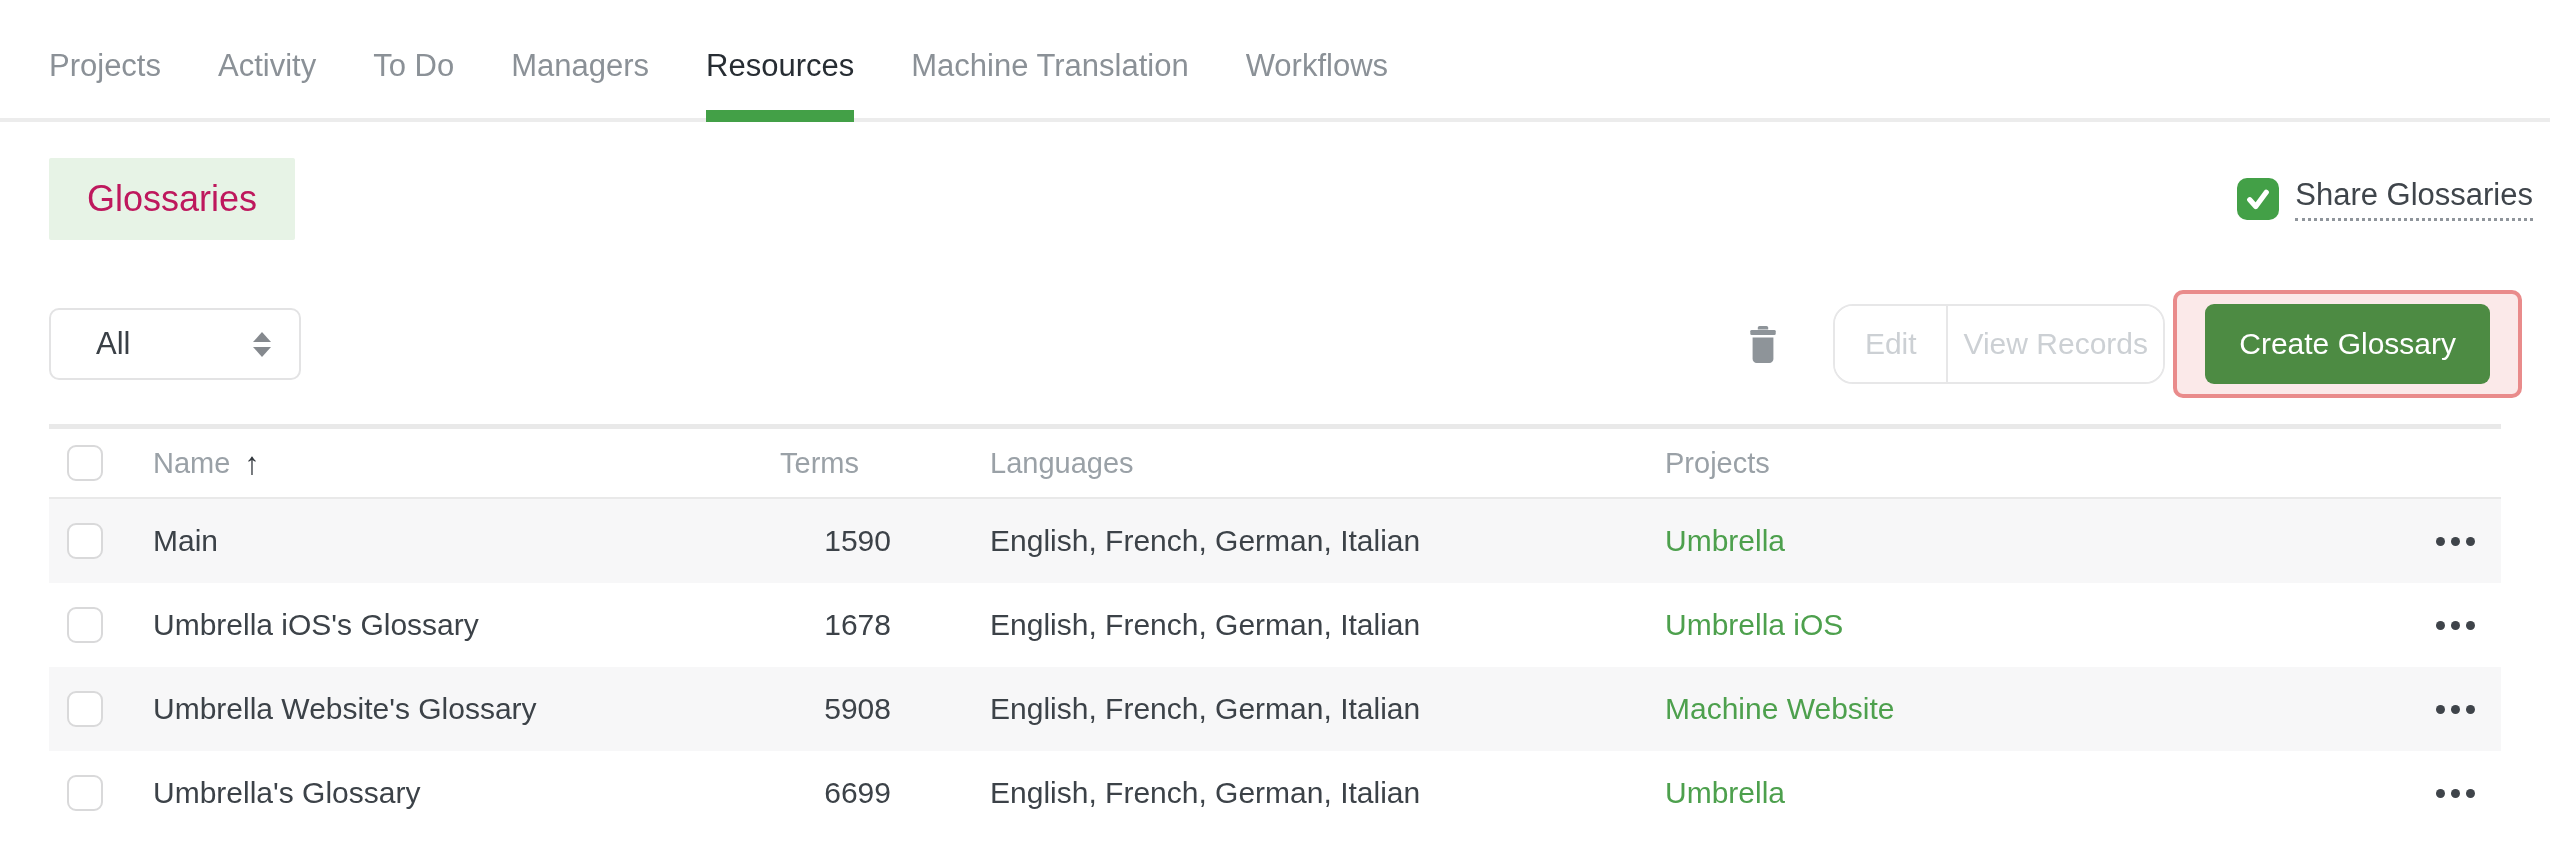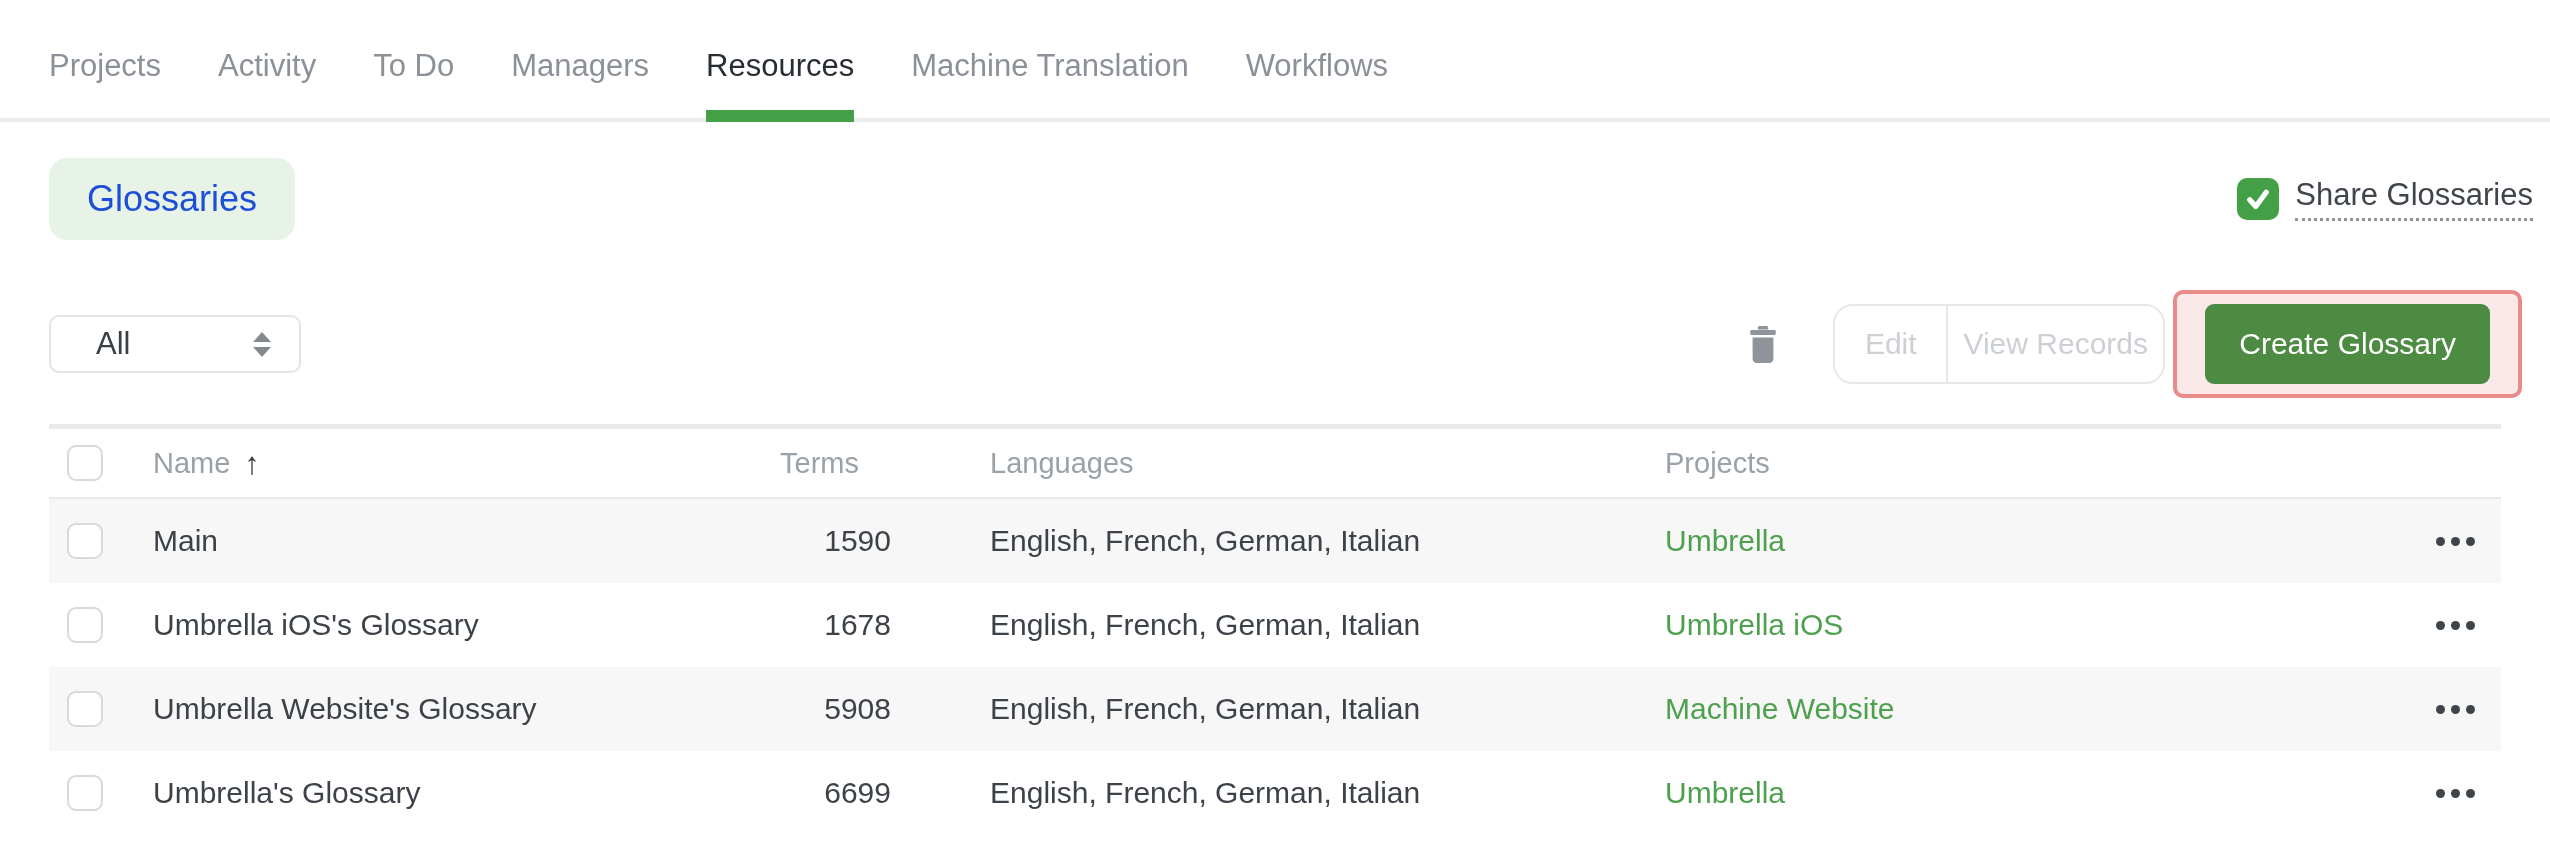--- a/index.html
+++ b/index.html
@@ -27,40 +27,40 @@
 
   
   .subnav {
     display:flex; align-items:center; justify-content:space-between;
     margin-top:36px; height:82px; padding:0 17px 0 49px;
   }
   .subtabs { display:flex; align-items:center; gap:46px; }
   .subtab { font-size:36px; color:#41474d; cursor:pointer; white-space:nowrap; }
   .subtab.tm { margin-left:33px; }
   .subtab.pill {
-    background:#e7f3e6; color:#1d4ed8; height:82px; line-height:82px;
-    padding:0 38px; border-radius:18px;
+    background:#e7f3e6; color:#be185d; height:82px; line-height:82px;
+    padding:0 38px; border-radius:2px;
   }
   .share { display:flex; align-items:center; gap:16px; cursor:pointer; }
   .share .checkbox-on {
     width:42px; height:42px; border-radius:10px; background:#43a047;
     display:flex; align-items:center; justify-content:center; flex:none;
   }
   .share-label {
     font-size:31px; color:#3f454b; padding-bottom:5px;
     border-bottom:3px dotted #8f959b;
   }
 
   
   .toolbar {
     display:flex; align-items:center; justify-content:space-between;
     margin-top:48px; height:112px; padding:0 28px 0 49px;
   }
   .dropdown {
-    width:252px; height:58px; border:2px solid #e3e3e4; border-radius:10px;
+    width:252px; height:72px; border:2px solid #e3e3e4; border-radius:10px;
     display:flex; align-items:center; justify-content:space-between;
     padding:0 28px 0 45px; font-size:31px; color:#3a4046; cursor:pointer;
     background:#fff;
   }
   .sort-arrows { display:flex; flex-direction:column; gap:5px; }
   .sort-arrows .up   { width:0; height:0; border-left:9px solid transparent; border-right:9px solid transparent; border-bottom:10px solid #85898e; }
   .sort-arrows .down { width:0; height:0; border-left:9px solid transparent; border-right:9px solid transparent; border-top:10px solid #85898e; }
 
   .toolbar-right { display:flex; align-items:center; }
   .trash-btn { background:none; border:none; padding:0; margin-right:56px; cursor:pointer; line-height:0; }

